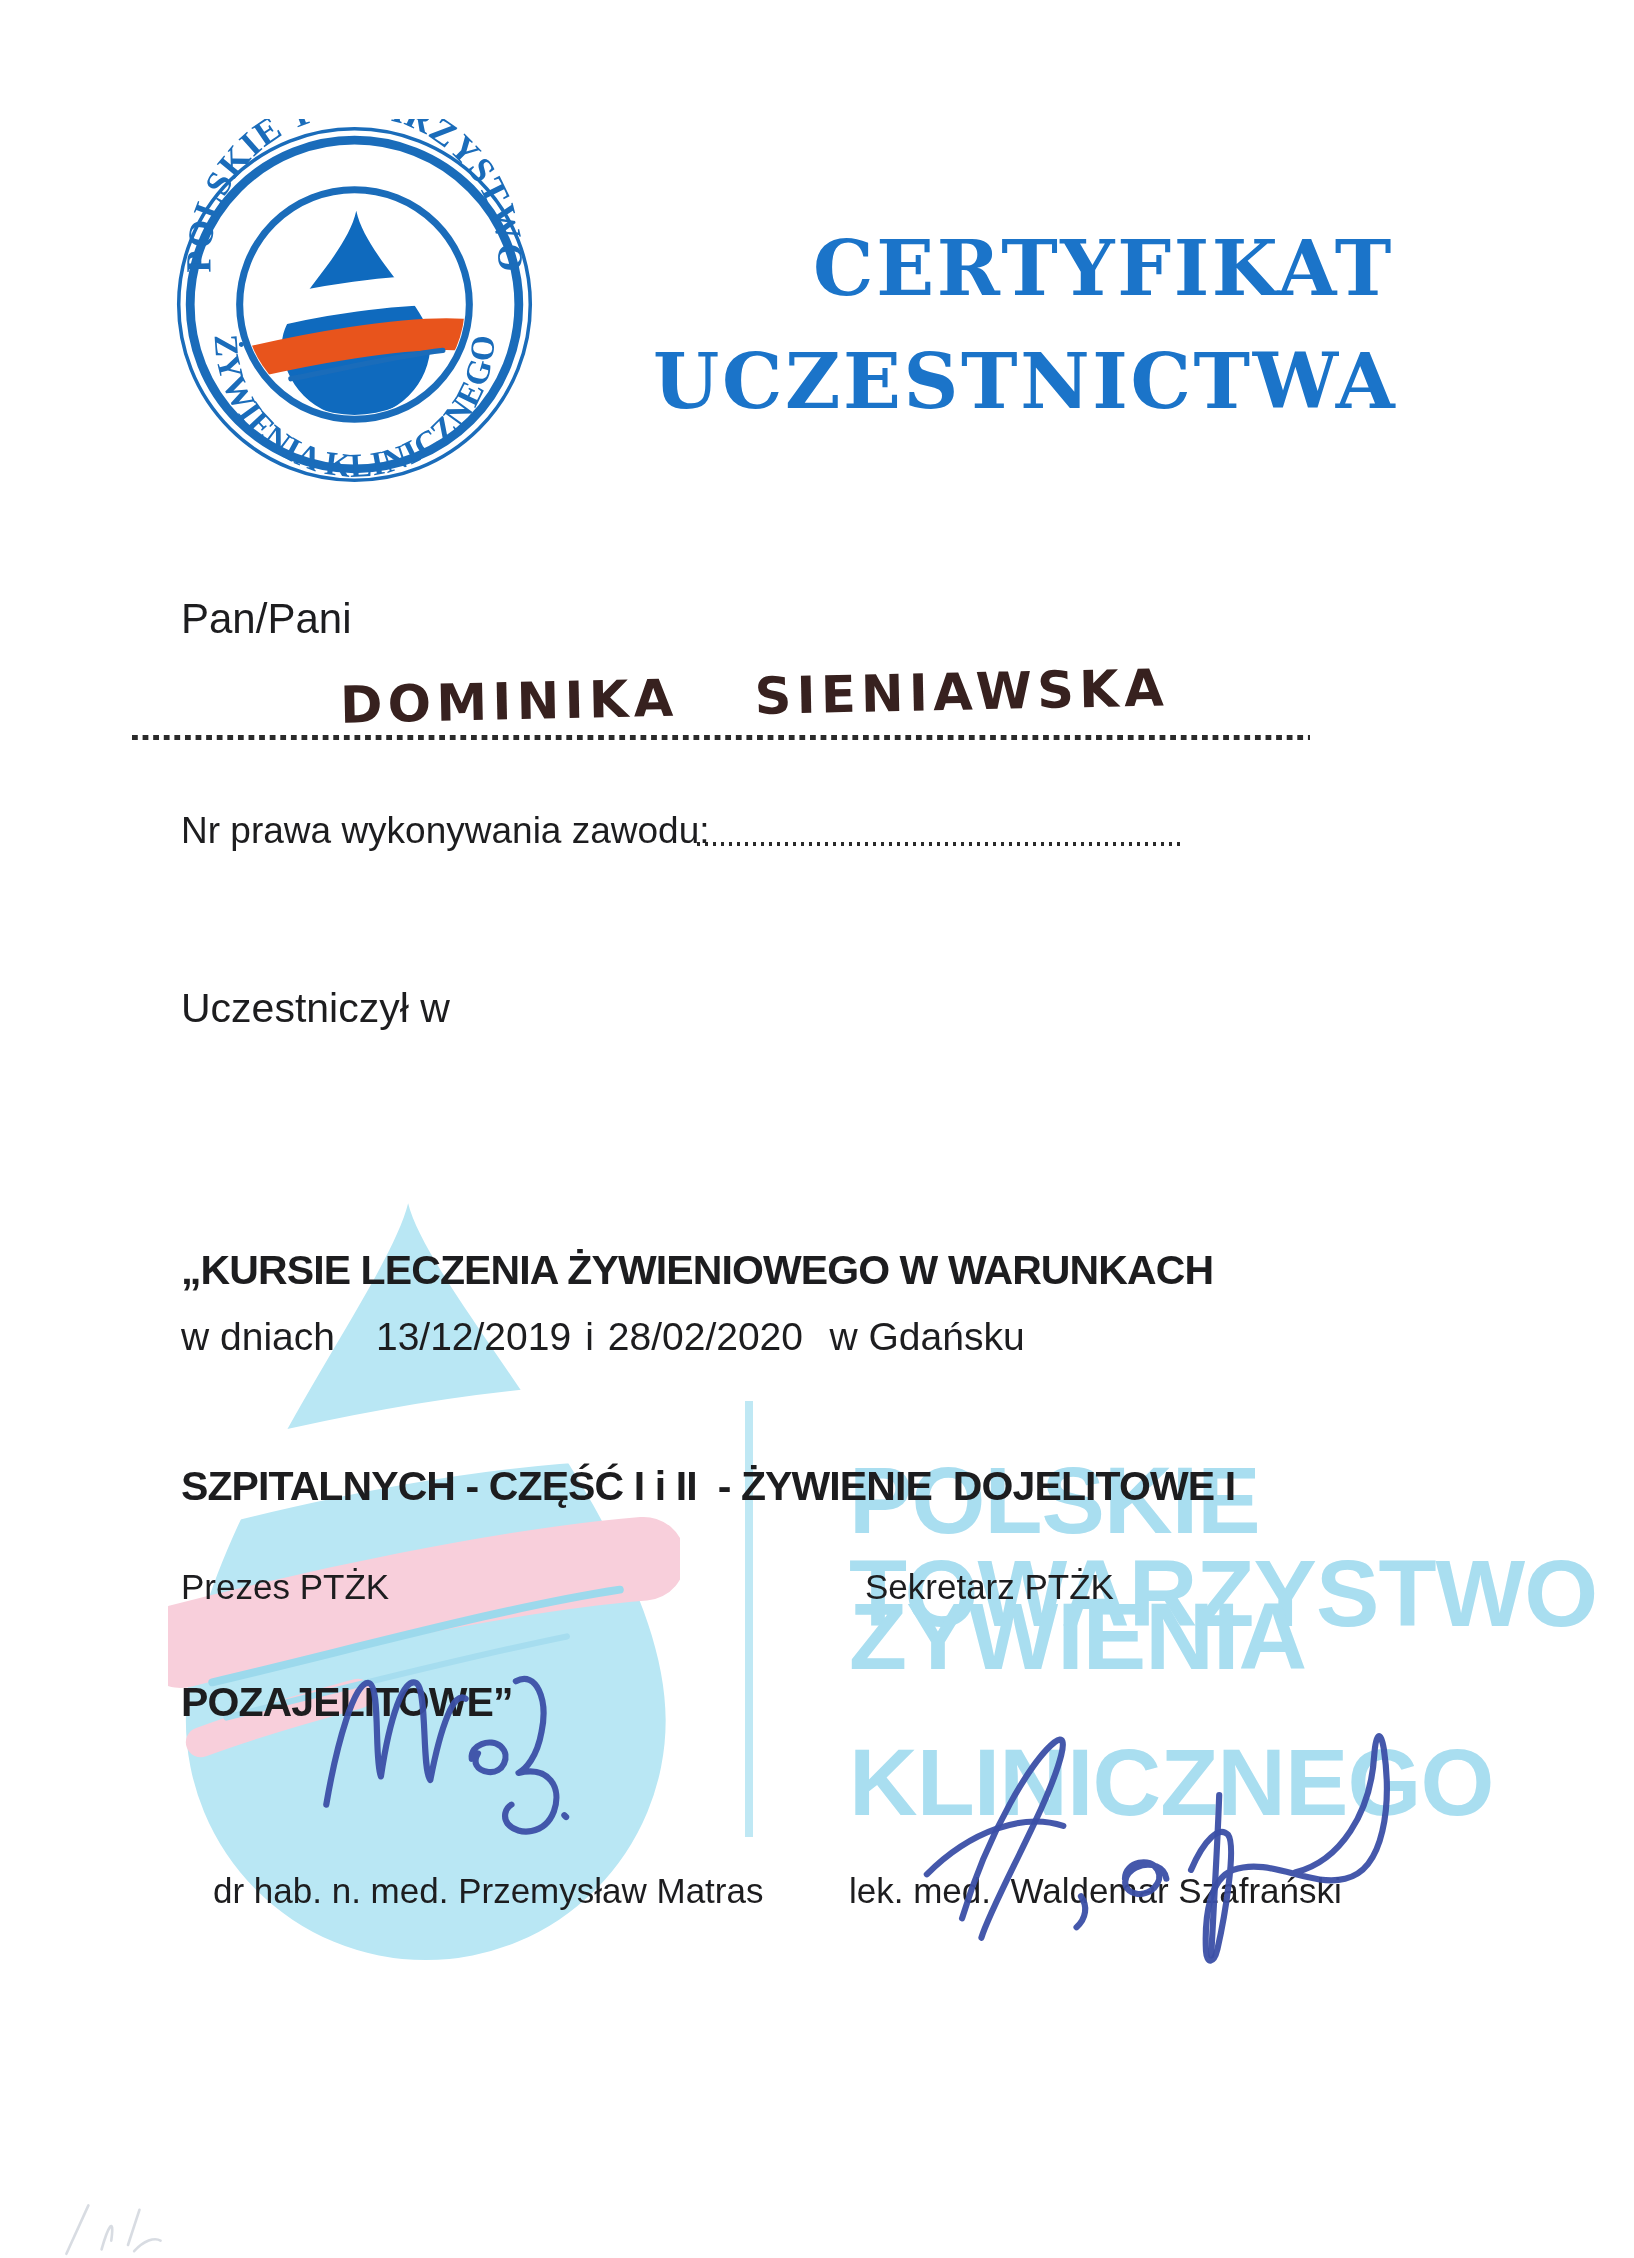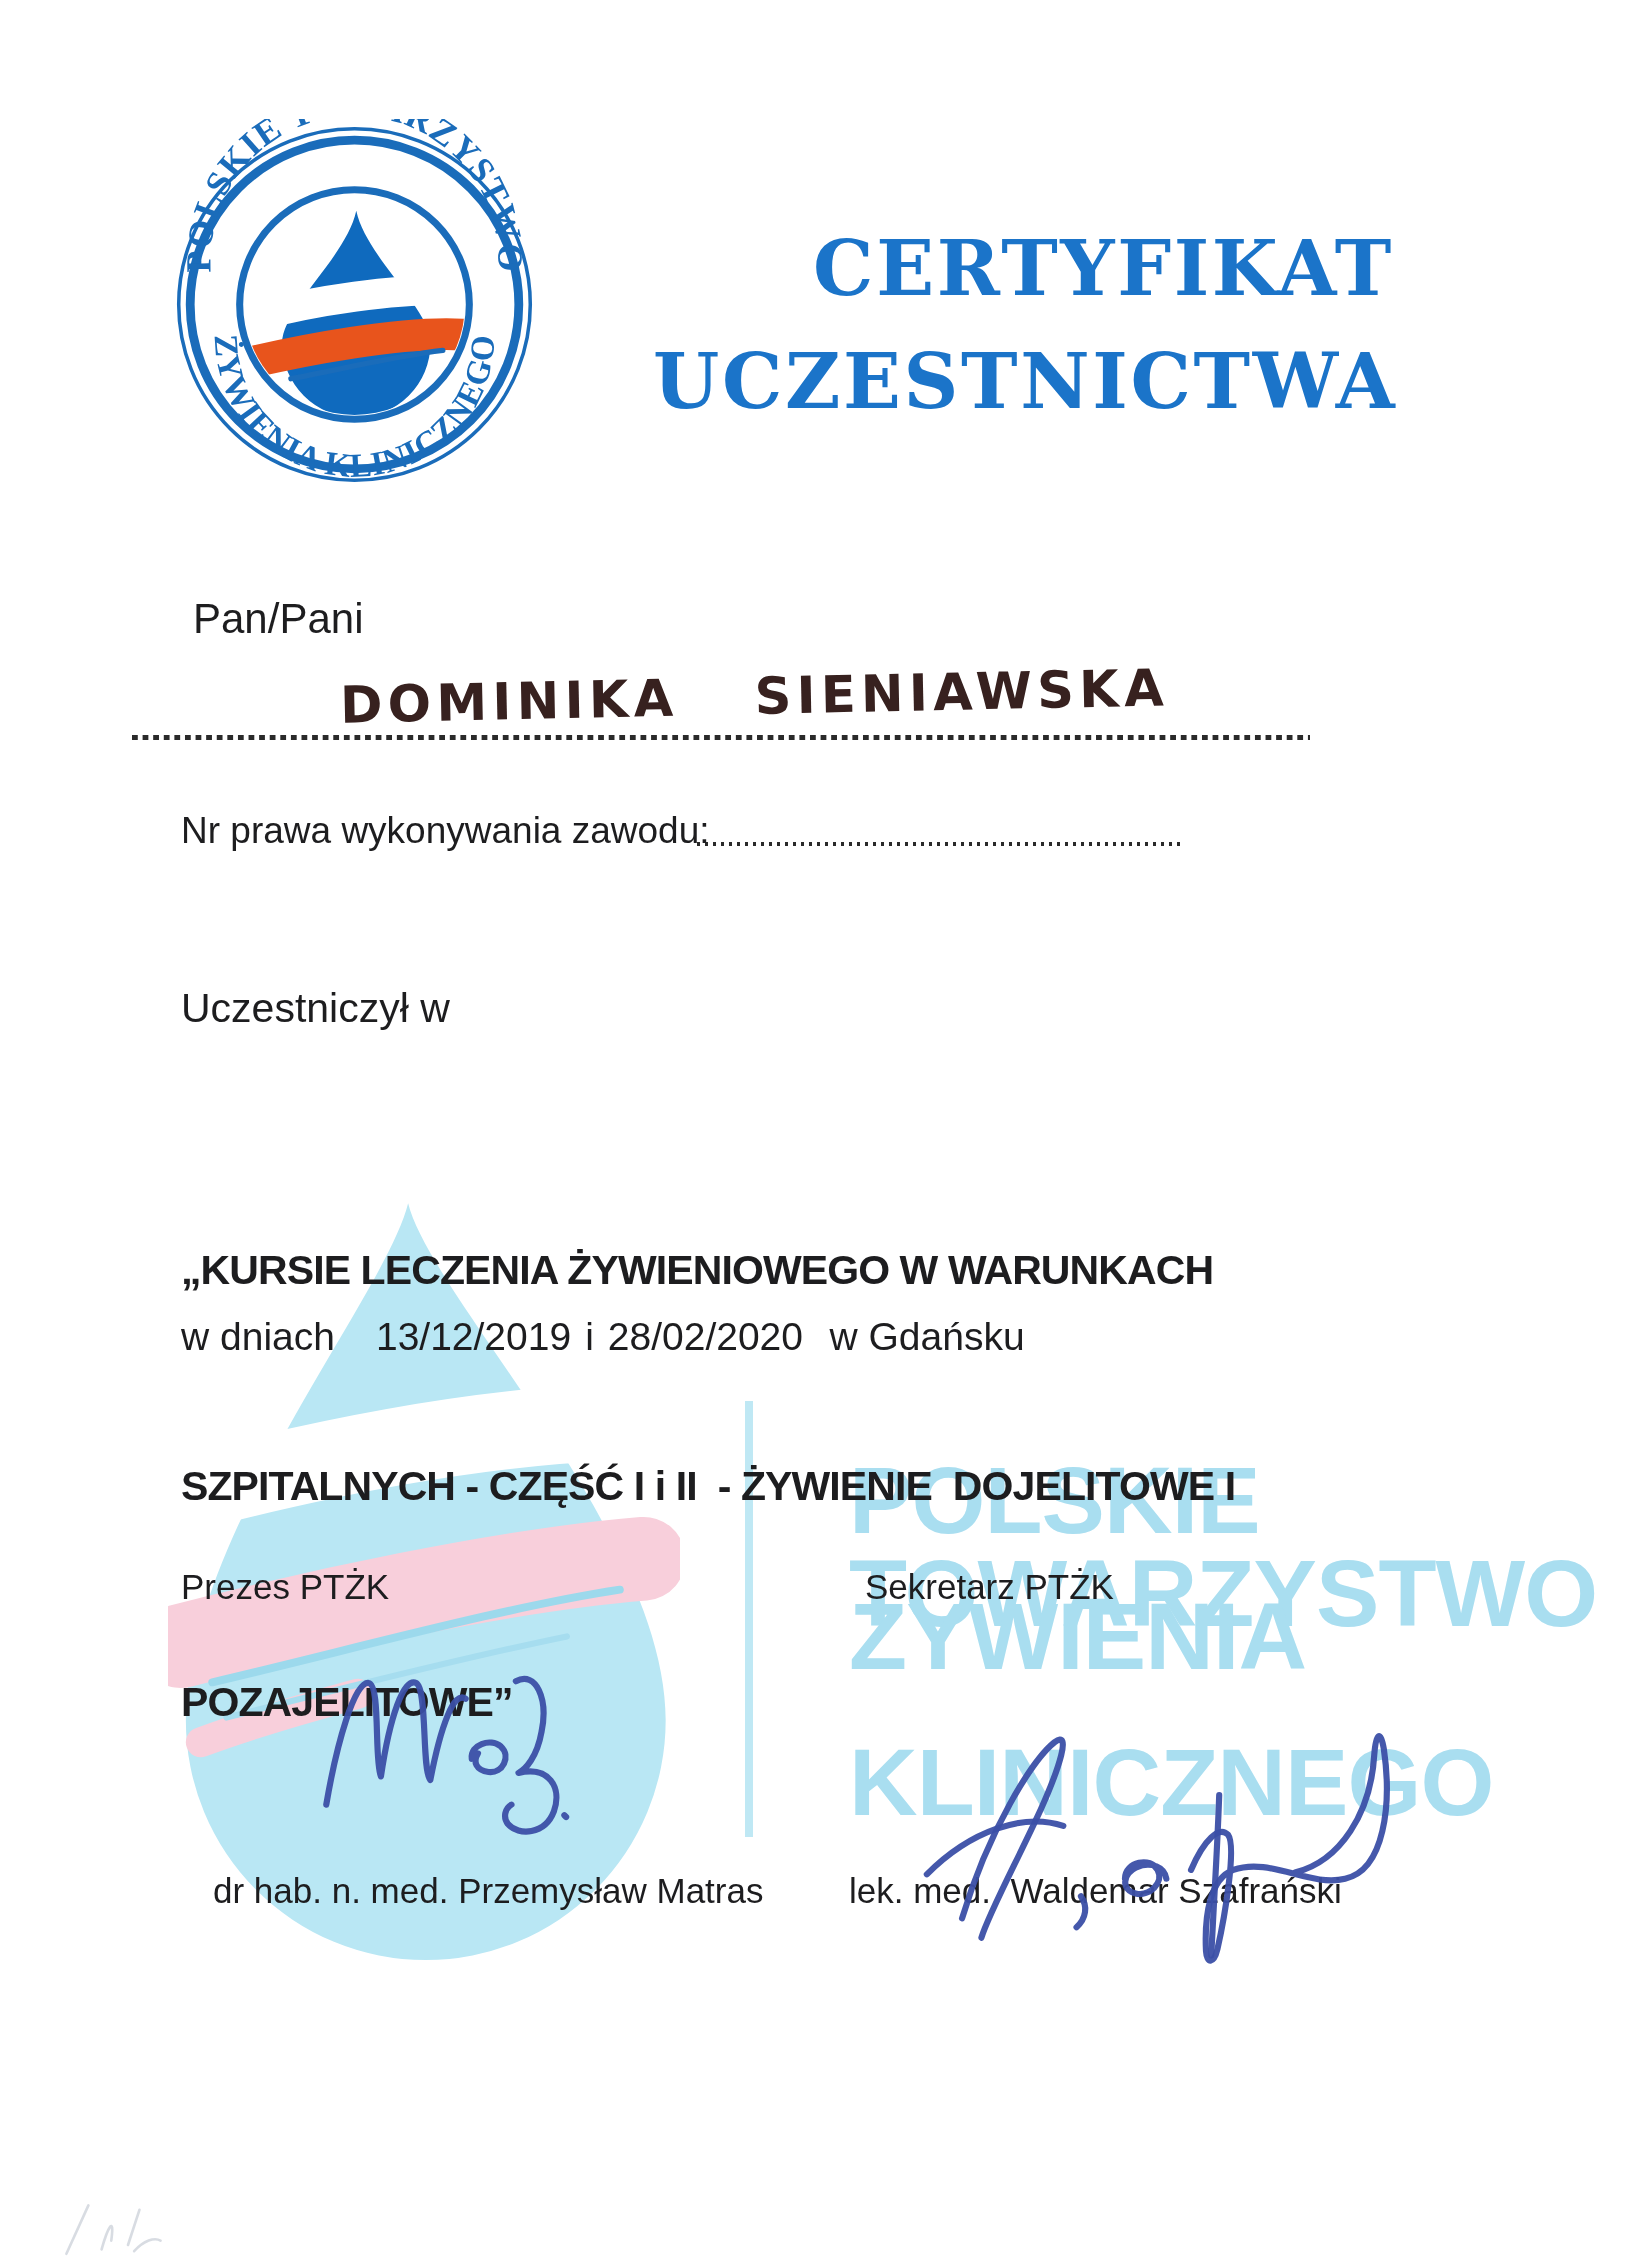--- a/index.html
+++ b/index.html
@@ -21,21 +21,21 @@
 
   .title{
     left:653px;top:212px;width:741px;
     text-align:right;z-index:2;
     font-family:"DejaVu Serif","Liberation Serif",serif;
     font-weight:700;font-size:76px;line-height:113px;
     letter-spacing:2.6px;color:#1b74c9;
   }
 
   
-  .salutation{left:181px;top:595px;font-size:42px;z-index:2;margin-left:12px;}
+  .salutation{left:181px;top:595px;font-size:42px;z-index:2;}
   .hand-name{
     left:340px;top:667px;z-index:2;
     font-family:"DejaVu Sans",sans-serif;font-weight:700;
     font-size:51px;letter-spacing:5.3px;word-spacing:53px;
     color:#37211f;transform:rotate(-1.2deg);white-space:pre;
   }
   .dot-line{
     height:6.2px;z-index:1;
     background-image:repeating-linear-gradient(90deg,#2a2a2a 0 5.3px,transparent 5.3px 10.6px);
     background-repeat:repeat-x;background-size:10.6px 5.3px;background-position:0 bottom;

